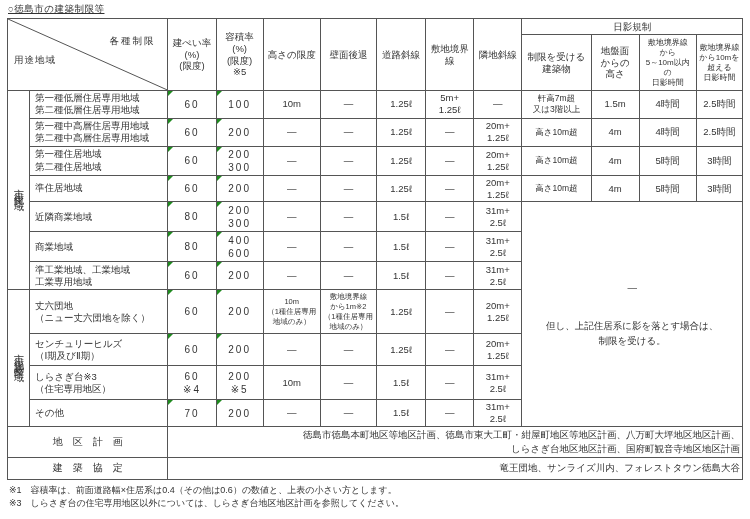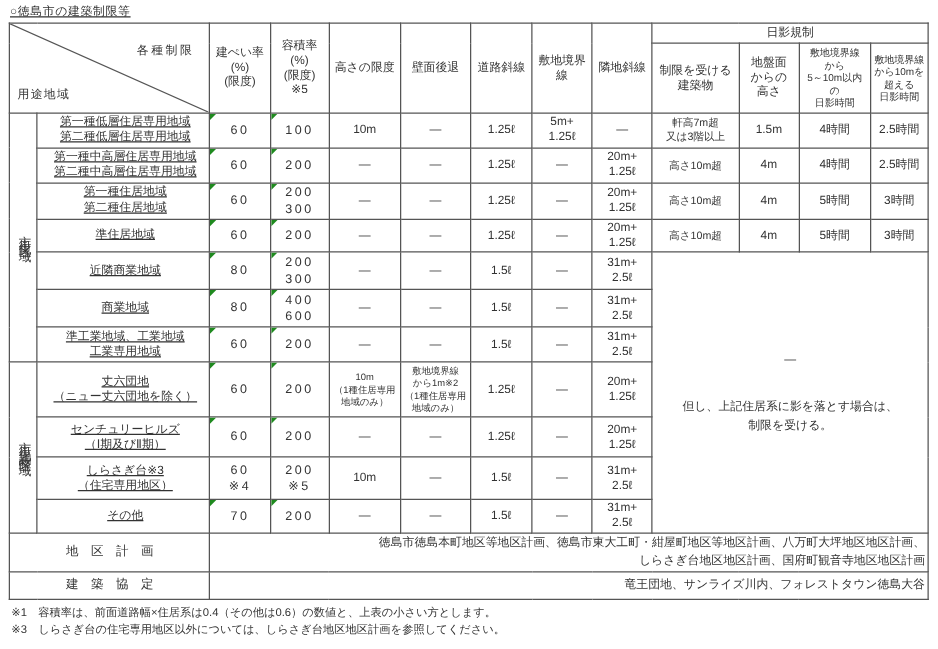--- a/index.html
+++ b/index.html
@@ -18,38 +18,38 @@
   table.reg {
     border-collapse: collapse; table-layout: fixed; width: 736px;
   }
   th, td {
     border: 1px solid #555555; padding: 1px 2px;
     text-align: center; vertical-align: middle;
     font-weight: normal; white-space: pre-line; overflow: hidden;
   }
   th { font-size: 9.5px; line-height: 1.25; }
   th.th-sm { font-size: 8px; line-height: 1.25; padding: 0; }
-  td.name { text-align: center; padding-left: 5px; font-size: 9.5px; line-height: 1.3; text-decoration: underline; }
+  td.name { text-align: left; padding-left: 5px; font-size: 9.5px; line-height: 1.3; }
   td.num { font-size: 10px; letter-spacing: 2px; line-height: 1.3; position: relative; }
   td.c   { font-size: 9.5px; line-height: 1.25; }
   td.sm2 { font-size: 8.5px; line-height: 1.3; }
   td.xs  { font-size: 7.5px; line-height: 1.3; padding: 0; }
   td.gc::before {
     content: ""; position: absolute; top: 0; left: 0; width: 0; height: 0;
     border-top: 5px solid #1f8a1f; border-right: 5px solid transparent;
   }
   td.vert { padding: 0; }
   td.vert span {
     writing-mode: vertical-rl; text-orientation: upright;
     font-size: 10px; letter-spacing: 3px; line-height: 1;
   }
   th.diag { position: relative; padding: 0; }
   th.diag svg.diagline { position: absolute; left: 0; top: 0; width: 100%; height: 100%; }
   th.diag .diag-top    { position: absolute; right: 12px; top: 16px; font-size: 9.5px; letter-spacing: 2px; }
-  th.diag .diag-bottom { position: absolute; left: 6px; bottom: 8px; font-size: 9.5px; letter-spacing: 1px; }
+  th.diag .diag-bottom { position: absolute; left: 6px; bottom: 24px; font-size: 9.5px; letter-spacing: 1px; }
   td.shade-merged { font-size: 9.5px; line-height: 1.5; vertical-align: middle; }
   td.shade-merged .dash { margin-bottom: 10px; }
   td.plan-label { font-size: 10px; line-height: 1.2; }
   td.plan-value { text-align: right; padding-left: 6px; font-size: 9.5px; line-height: 1.45; }
   .notes { margin: 4px 0 0 2px; font-size: 9px; line-height: 1.5; }
   .notes .note { white-space: pre-line; }
 </style>
 </head>
 <body>
 

